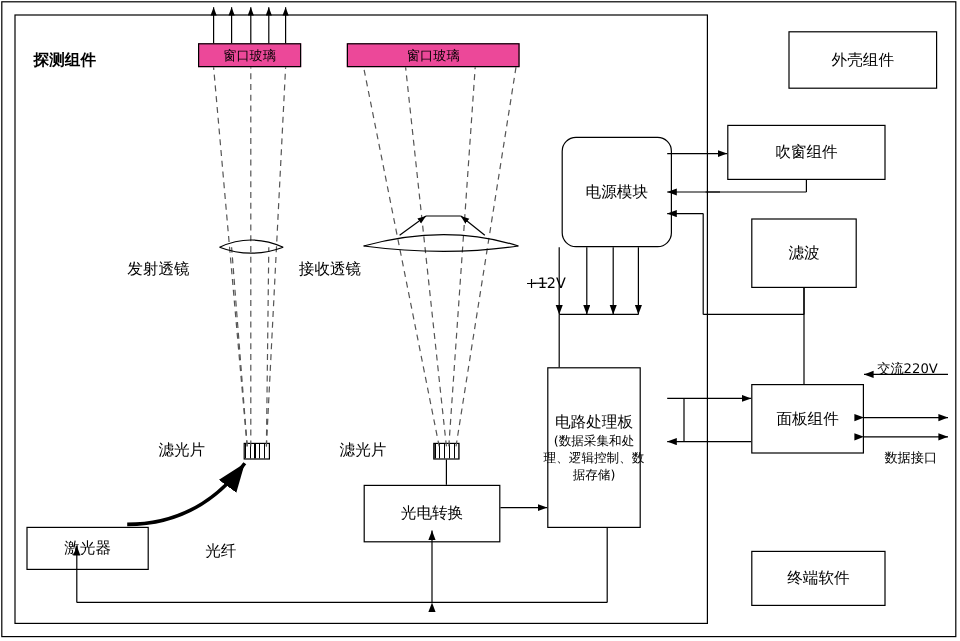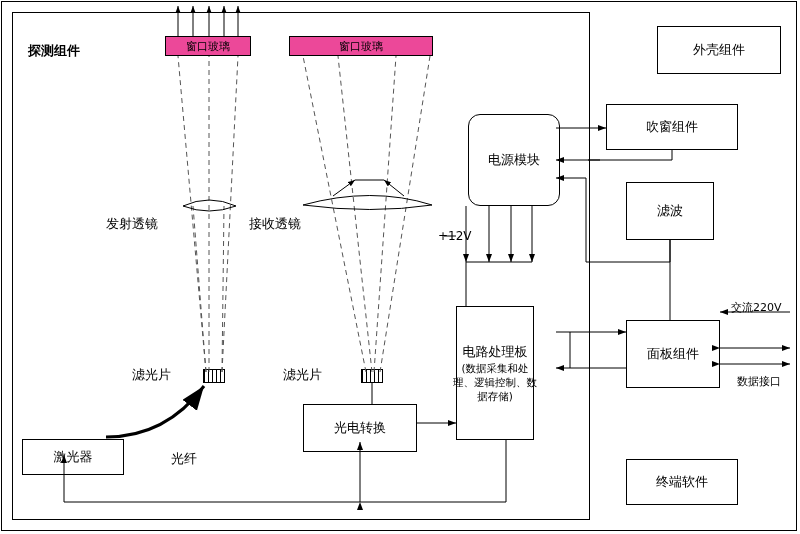--- a/index.html
+++ b/index.html
@@ -84,21 +84,21 @@
   <div class="txt" style="left:438px;top:229px;font-size:12px;">+12V</div>
 
   <div class="box-stack" style="left:456px;top:306px;width:78px;height:134px;">
     <div class="main">电路处理板</div>
     <div class="sub" style="width:86px;">(数据采集和处理、逻辑控制、数据存储)</div>
   </div>
 
   <div class="box" style="left:657px;top:26px;width:124px;height:48px;">外壳组件</div>
   <div class="box" style="left:606px;top:104px;width:132px;height:46px;">吹窗组件</div>
   <div class="box" style="left:626px;top:182px;width:88px;height:58px;">滤波</div>
-  <div class="box" style="left:626px;top:320px;width:94px;height:68px;">面板组件</div>
+  <div class="box" style="left:626px;top:320px;width:94px;height:58px;">面板组件</div>
   <div class="box" style="left:626px;top:459px;width:112px;height:46px;">终端软件</div>
 
   <div class="txt-sm" style="left:731px;top:300px;text-align:right;">交流220V</div>
   <div class="txt-sm" style="left:737px;top:374px;">数据接口</div>
 
   <svg class="overlay" viewBox="0 0 800 534">
     <defs>
       <marker id="arrow" markerWidth="9" markerHeight="9" refX="8" refY="3" orient="auto" markerUnits="strokeWidth">
         <path d="M0,0 L8,3 L0,6 z" fill="#000"></path>
       </marker>

